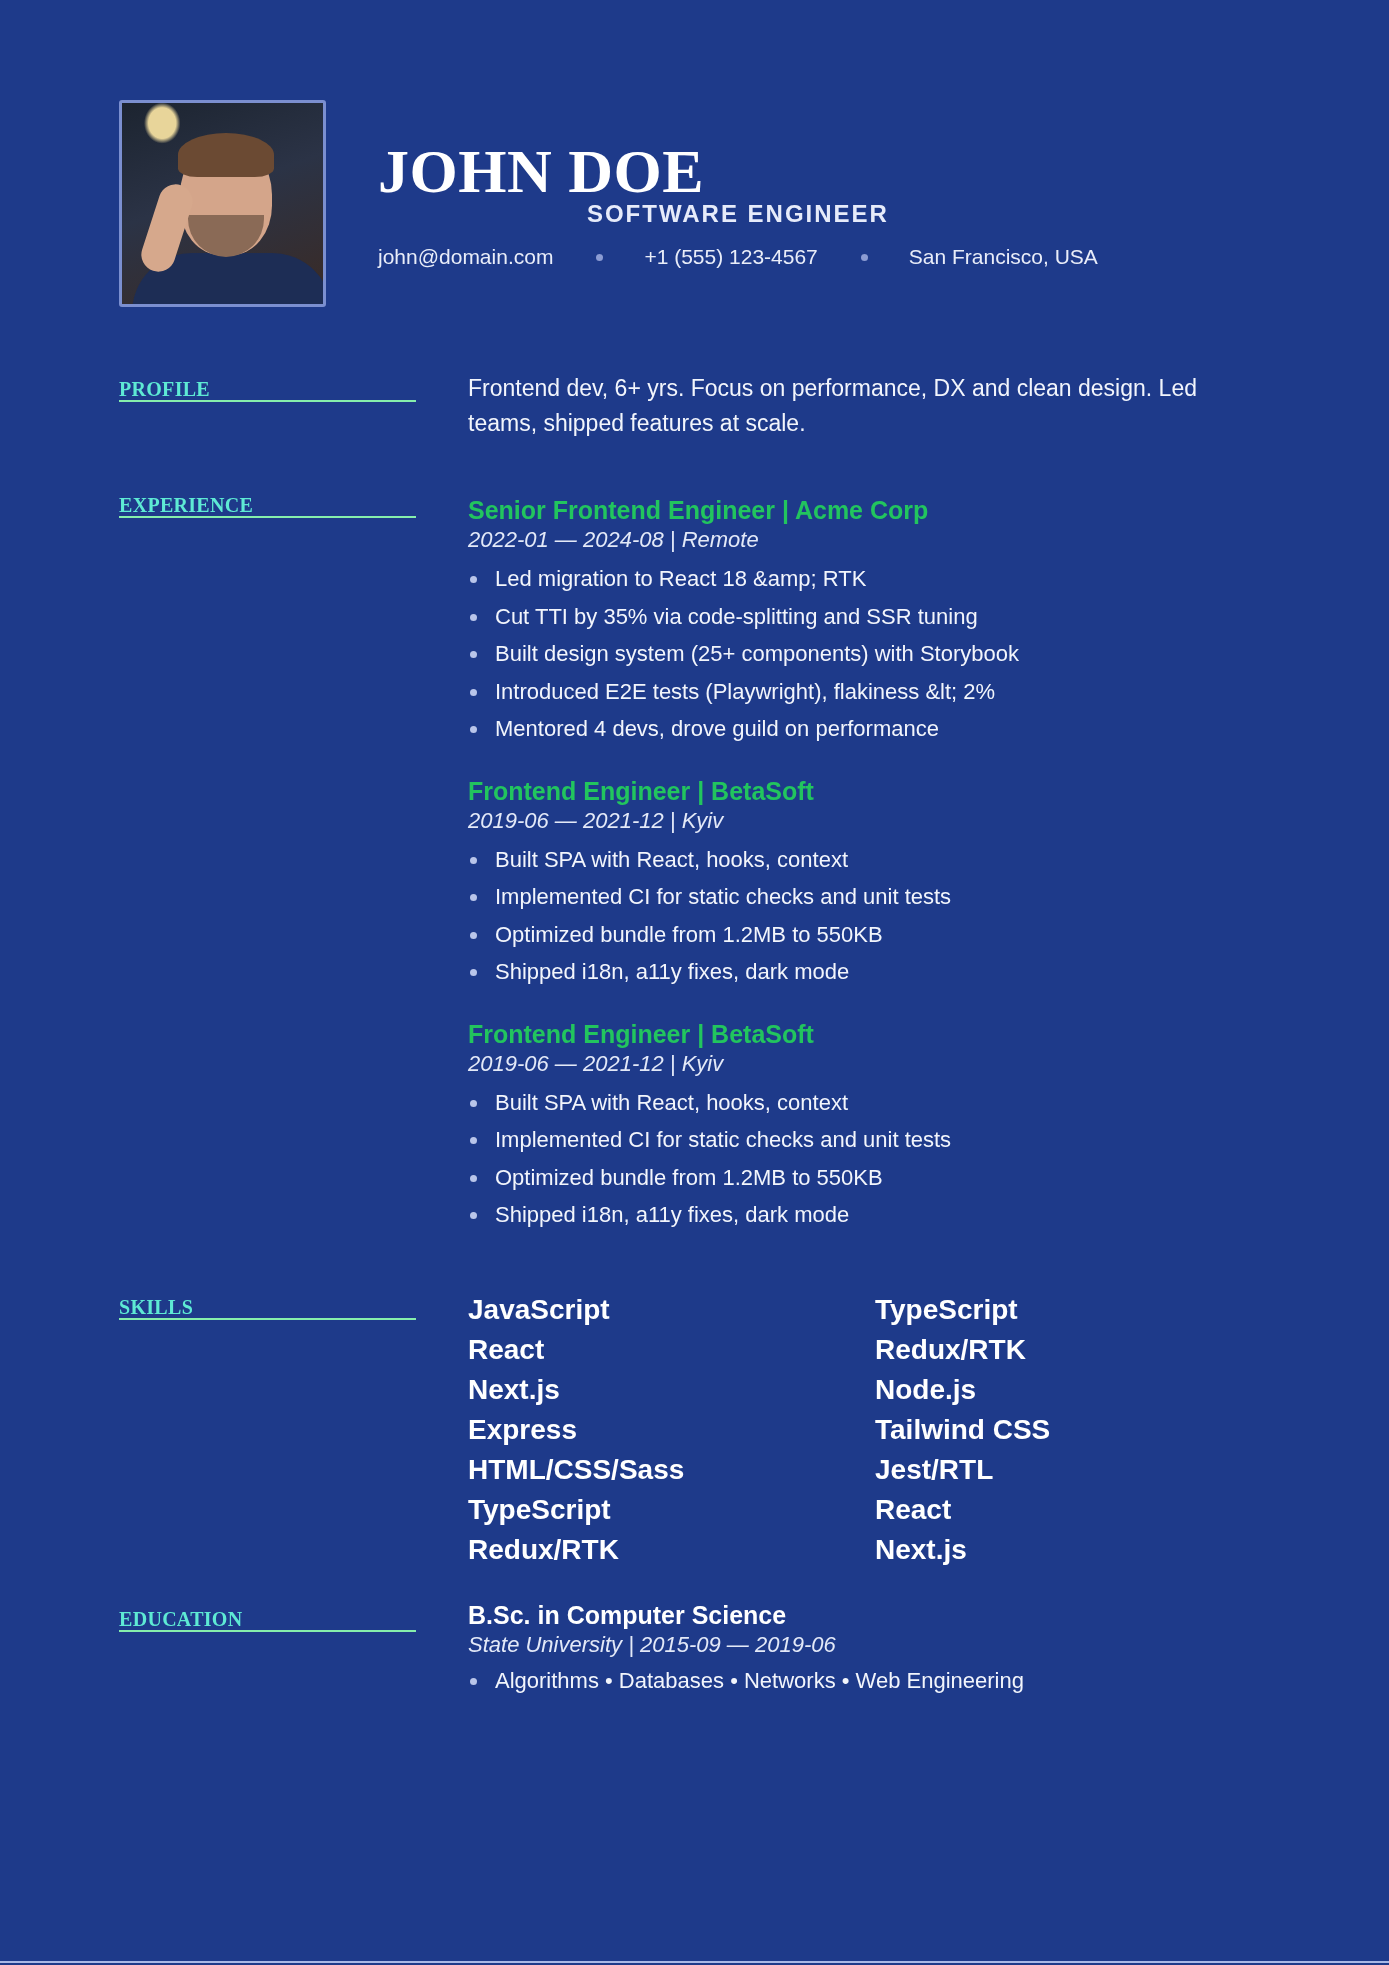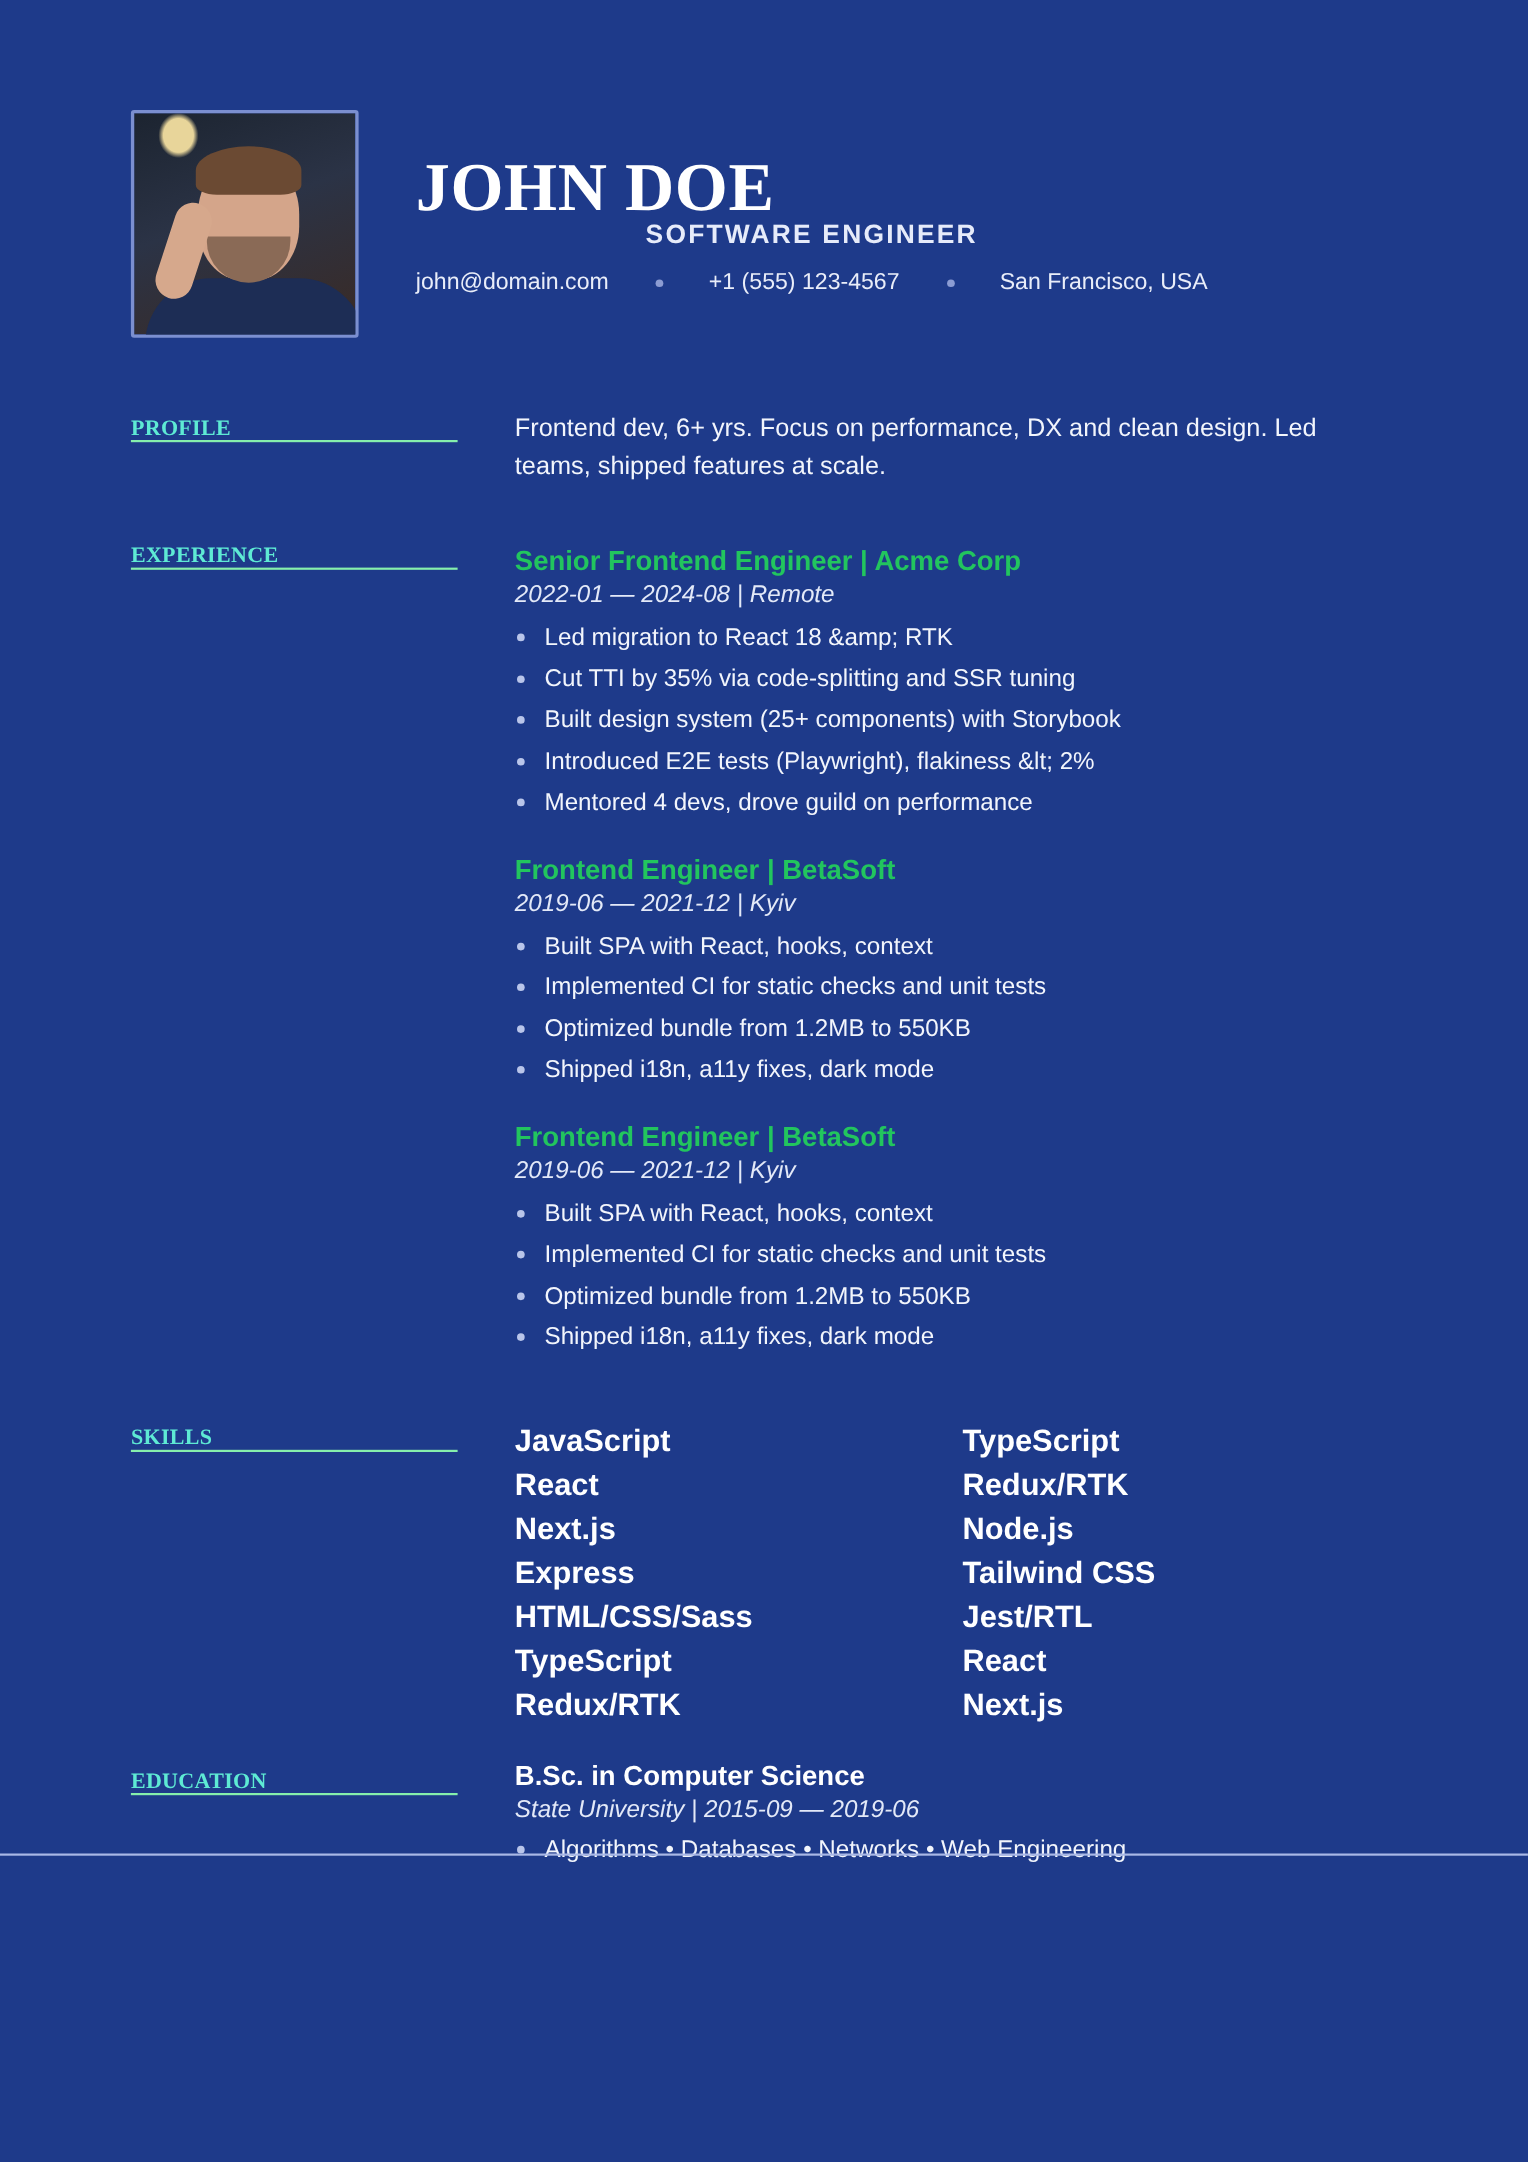--- a/index.html
+++ b/index.html
@@ -3,21 +3,21 @@
 <meta charset="utf-8">
 <style>
   html, body { margin: 0; padding: 0; }
   body {
     width: 1389px; height: 1965px;
     background: #1e3a8a;
     color: #ffffff;
     font-family: "Liberation Sans", "DejaVu Sans", sans-serif;
     position: relative; overflow: hidden;
   }
-  .page { position: absolute; left: 0; top: 0; width: 1389px; height: 1687px; }
+  .page { position: absolute; left: 0; top: 0; width: 1389px; height: 1963px; }
   .bottom-line { position: absolute; left: 0; bottom: 0; width: 1389px; height: 2px; background: #a9b8e6; }
 
   
   .header { position: absolute; left: 119px; top: 100px; display: flex; }
   .photo {
     width: 207px; height: 207px; box-sizing: border-box;
     border: 3px solid #7b8fd0; border-radius: 3px; overflow: hidden; position: relative;
     background: radial-gradient(ellipse at 20% 10%, #e8d59a 0 6%, transparent 8%),
                 linear-gradient(160deg, #1c2430 0%, #2b3346 45%, #3a2a24 100%);
   }

